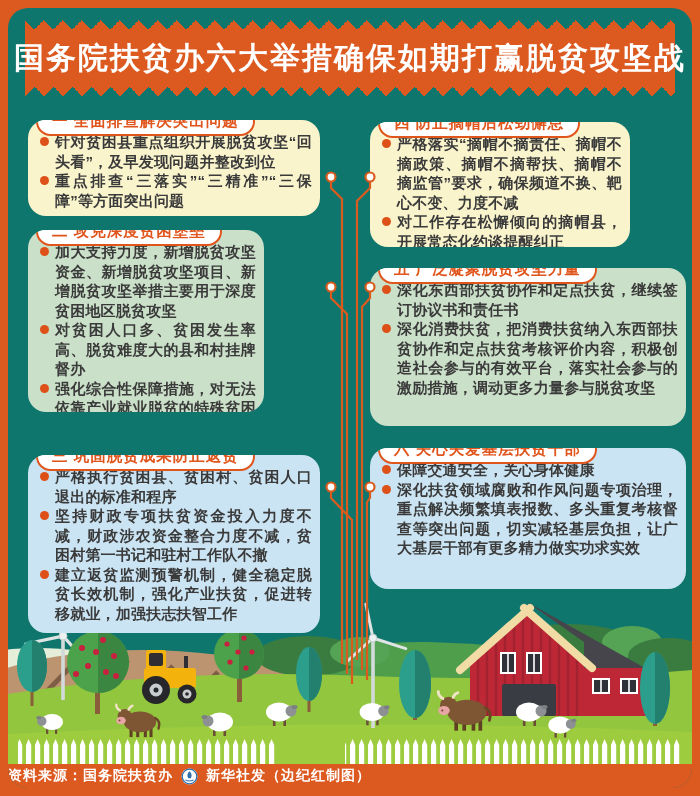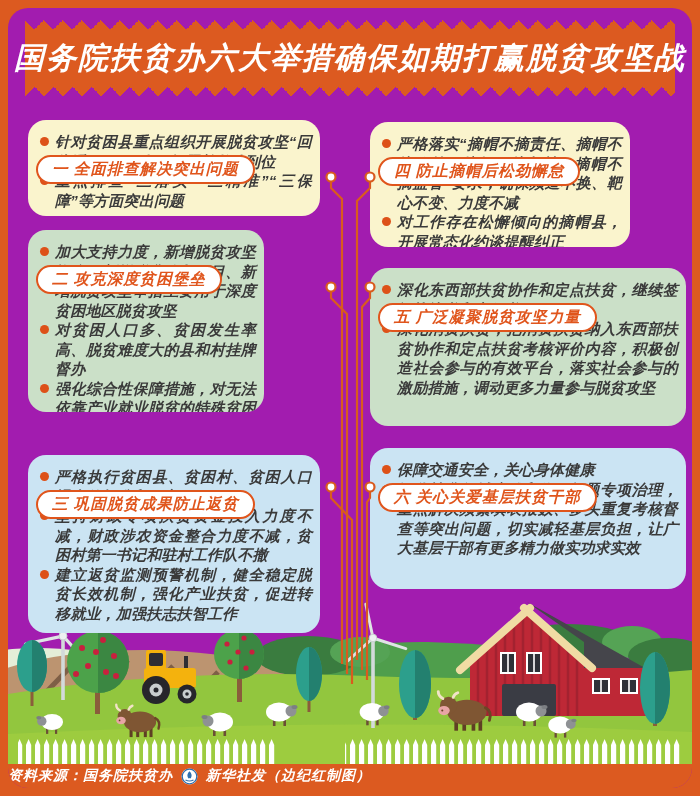--- a/index.html
+++ b/index.html
@@ -3,22 +3,22 @@
 <meta charset="utf-8">
 <style>
   html,body{margin:0;padding:0;}
   body{
     width:700px;height:796px;position:relative;
     background:#DC5A20;
     font-family:"Liberation Sans","DejaVu Sans",sans-serif;
     overflow:hidden;
   }
   .page-inner{
-    position:absolute;inset:8px;background:#a21caf;
-    border-radius:20px;overflow:hidden;font-style:italic;
+    position:absolute;inset:8px;background:#0f766e;
+    border-radius:20px;overflow:hidden;
   }
   
   .banner{position:absolute;top:12px;left:17px;right:17px;z-index:5;}
   .teeth{height:10px;background-repeat:repeat-x;background-size:19px 19px;}
   .teeth-top{
     background-image:
       linear-gradient(45deg,#DC5A20 50%,transparent 50%),
       linear-gradient(-45deg,#DC5A20 50%,transparent 50%);
     background-position:0 0;
   }
@@ -39,21 +39,21 @@
     position:absolute;border-radius:18px;padding:12px 8px 6px 12px;
     z-index:2;box-sizing:border-box;overflow:hidden;
   }
   .card.cream{background:#FAF4CD;}
   .card.green{background:#CBE0C8;}
   .card.blue{background:#CBE4F3;}
   .pill{
     position:absolute;top:-13px;left:8px;z-index:6;
     background:#fff;border:2.5px solid #E0551C;border-radius:16px;
     color:#E0551C;font-size:15.5px;font-weight:800;letter-spacing:1px;
-    padding:2px 14px;white-space:nowrap;margin-top:48px;
+    padding:2px 14px;white-space:nowrap;
   }
   #card-1{left:20px;top:112px;width:292px;height:96px;}
   #card-2{left:20px;top:222px;width:236px;height:182px;}
   #card-3{left:20px;top:447px;width:292px;height:178px;}
   #card-4{left:362px;top:114px;width:260px;height:125px;}
   #card-5{left:362px;top:260px;width:316px;height:158px;}
   #card-6{left:362px;top:440px;width:316px;height:141px;}
   .item{display:flex;align-items:flex-start;}
   .item:first-of-type{margin-top:0;}
   .dot{width:9px;height:9px;border-radius:50%;background:#DD5118;margin:5px 6px 0 0;flex:0 0 9px;}

